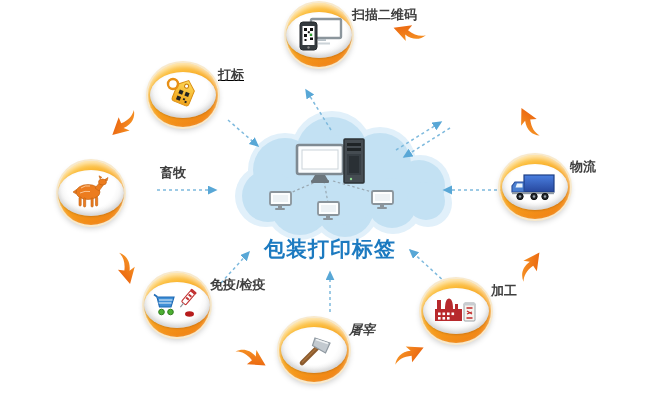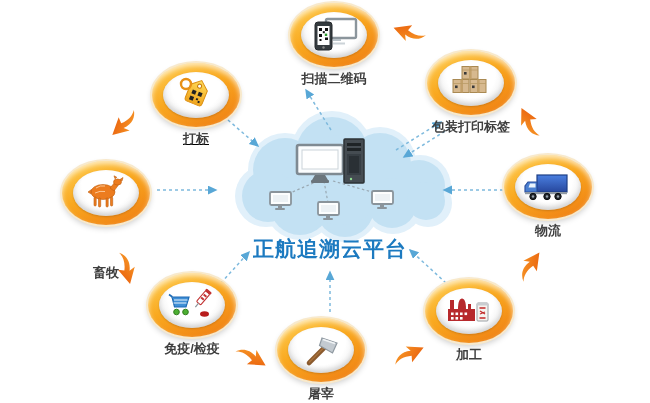--- a/index.html
+++ b/index.html
@@ -1,21 +1,21 @@
 <!DOCTYPE html>
 <html><head>
 <meta charset="utf-8">
 <style>
   html,body{margin:0;padding:0;background:#ffffff;}
   .stage{
     position:relative;width:650px;height:403px;background:#ffffff;overflow:hidden;
     font-family:"Liberation Sans","DejaVu Sans",sans-serif;
   }
   .layer{position:absolute;left:0;top:0;}
-  .node{position:absolute;width:96px;display:flex;flex-direction:column;align-items:center;}
+  .node{position:absolute;width:96px;display:flex;flex-direction:row;}
   .ring{
     width:88px;height:64px;border-radius:50%;
     background:linear-gradient(155deg,#ffd257 0%,#f9a81f 45%,#ee7a12 100%);
     box-shadow:0 0 0 2px #f8e9cb, 0 3px 6px rgba(0,0,0,.22), inset 0 3px 5px rgba(255,255,255,.65);
     display:flex;align-items:center;justify-content:center;
   }
   .inner{
     width:66px;height:46px;border-radius:50%;
     background:radial-gradient(ellipse at 50% 32%,#ffffff 52%,#e2e2e2 100%);
     box-shadow:inset 0 -3px 5px rgba(0,0,0,.14), 0 1px 2px rgba(0,0,0,.15);
@@ -137,21 +137,21 @@
       <use href="#flowArrow" transform="translate(136,112) rotate(135)"></use>
       <use href="#flowArrow" transform="translate(122,252) rotate(75)"></use>
       <use href="#flowArrow" transform="translate(237,349) rotate(29)"></use>
       <use href="#flowArrow" transform="translate(394,362) rotate(-27)"></use>
       <use href="#flowArrow" transform="translate(521,280) rotate(-57)"></use>
       <use href="#flowArrow" transform="translate(537,137) rotate(-119)"></use>
       <use href="#flowArrow" transform="translate(425,38) rotate(-163)"></use>
     </g>
   </svg>
 
-  <div class="cloud-title">正航追溯云平台</div>
+  <div class="cloud-title">包装打印标签</div>
 
   <div class="node" style="left:286px;top:3px;">
     <div class="ring">
       <div class="inner">
         <svg width="52" height="38" viewBox="0 0 52 38">
           <rect x="18" y="3" width="30" height="19" rx="1.5" fill="#ffffff" stroke="#8b959c" stroke-width="2.4"></rect>
           <rect x="25" y="23" width="8" height="2" fill="#b9c2c8"></rect>
           <rect x="25" y="26.5" width="12" height="2" fill="#ccd3d8"></rect>
           <rect x="7" y="6" width="17" height="28" rx="3" fill="#343a3e" stroke="#24292c"></rect>
           <rect x="9.5" y="10" width="12" height="19" fill="#fdfdfd"></rect>
@@ -228,21 +228,21 @@
             <rect x="31.8" y="1.5" width="7" height="2.8" rx="1" fill="#c23333"></rect>
             <line x1="35.2" y1="18" x2="35.2" y2="23" stroke="#8a9298" stroke-width="1.2"></line>
           </g>
           <ellipse cx="38.5" cy="28" rx="4.5" ry="2.8" fill="#b71c1c"></ellipse>
         </svg>
       </div>
     </div>
     <div class="node-label">免疫/检疫</div>
   </div>
 
-  <div class="node" style="left:273px;top:318px;">
+  <div class="node" style="left:279px;top:318px;font-style:italic;">
     <div class="ring">
       <div class="inner">
         <svg width="52" height="38" viewBox="0 0 52 38">
           <line x1="14" y1="32" x2="32" y2="14" stroke="#8a5a2e" stroke-width="4.6" stroke-linecap="round"></line>
           <line x1="14.5" y1="31" x2="31" y2="14.5" stroke="#a9723c" stroke-width="1.4" stroke-linecap="round"></line>
           <path d="M27,7 L42,12 L37.5,22 L24.5,14.5 Z" fill="#c3cad0" stroke="#8f99a1" stroke-width="1.2"></path>
           <path d="M28,8.5 L40,12.5" fill="none" stroke="#f0f3f5" stroke-width="1.4"></path>
         </svg>
       </div>
     </div>
@@ -286,35 +286,14 @@
           <rect x="17" y="25" width="2.6" height="2.6" fill="#fff"></rect>
           <rect x="34" y="11" width="11" height="18" rx="1" fill="#f5f3ef" stroke="#9aa0a5"></rect>
           <rect x="34" y="11" width="11" height="2.5" fill="#c9ccd0"></rect>
           <path d="M36.5,16 h6 M37,19 l5,3 M37,22 l5,-2 M36.5,26 h6" stroke="#c22a2a" stroke-width="1.3" fill="none"></path>
         </svg>
       </div>
     </div>
     <div class="node-label">加工</div>
   </div>
 
-  <div class="node" style="left:423px;top:51px;">
-    <div class="ring">
-      <div class="inner">
-        <svg width="52" height="38" viewBox="0 0 52 38">
-          <g fill="#d7b98f" stroke="#a98952" stroke-width="1">
-            <rect x="17" y="2.5" width="16" height="12.5"></rect>
-            <rect x="8" y="15.5" width="16" height="13"></rect>
-            <rect x="25" y="15.5" width="16" height="13"></rect>
-          </g>
-          <rect x="24" y="2.5" width="2.6" height="12.5" fill="#c2a06a"></rect>
-          <rect x="15" y="15.5" width="2.6" height="13" fill="#c2a06a" transform="translate(0.4 0)"></rect>
-          <rect x="32" y="15.5" width="2.6" height="13" fill="#c2a06a"></rect>
-          <path d="M17,6 h16 M8,19.5 h16 M25,19.5 h16" stroke="#b99a66" stroke-width="0.8" fill="none"></path>
-          <rect x="19" y="8" width="2.6" height="2.6" fill="#3a3a3a"></rect>
-          <rect x="10" y="21.5" width="2.6" height="2.6" fill="#3a3a3a"></rect>
-          <rect x="27" y="21.5" width="2.6" height="2.6" fill="#3a3a3a"></rect>
-        </svg>
-      </div>
-    </div>
-    <div class="node-label">包装打印标签</div>
-  </div>
 
 </div>
 
 </body></html>

